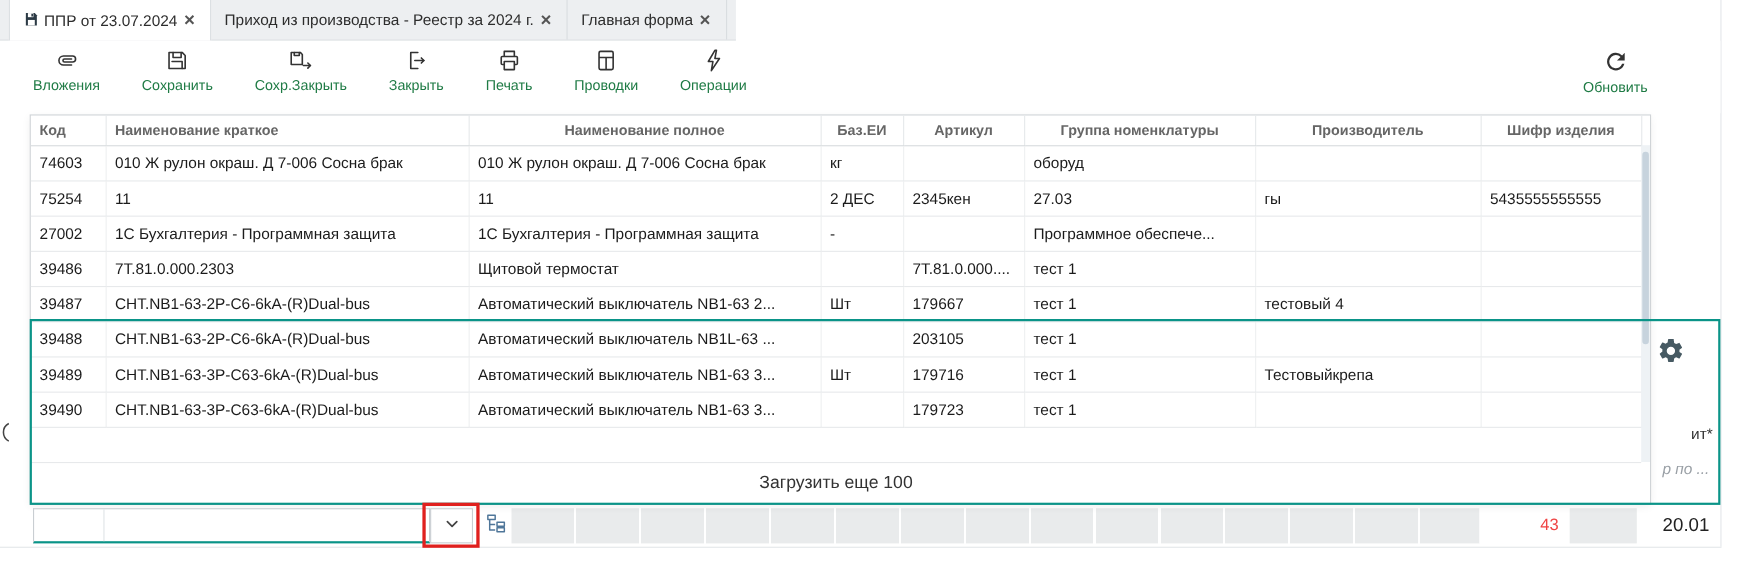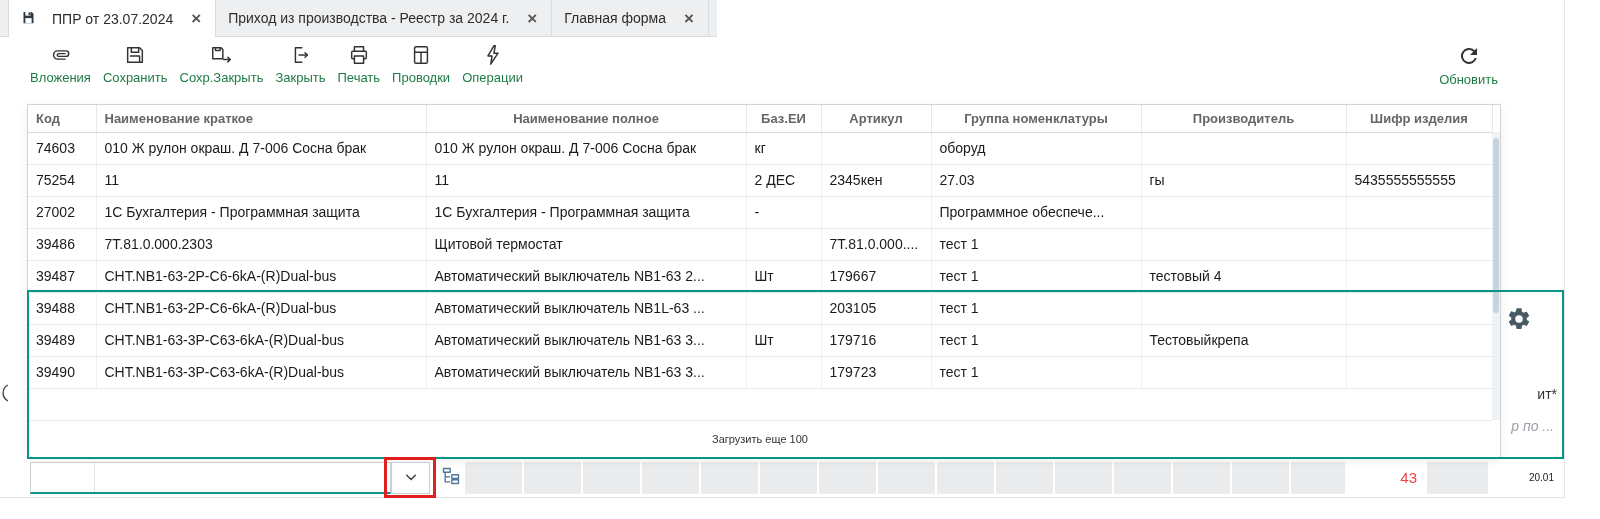--- a/index.html
+++ b/index.html
@@ -4,39 +4,39 @@
 <style>
   *{box-sizing:border-box;margin:0;padding:0}
   html,body{background:#fff}
   body{font-family:"Liberation Sans",sans-serif}
   .screen{position:relative;width:1600px;height:519px;background:#fff;overflow:hidden}
   .edge-r{position:absolute;left:1564px;top:0;width:1px;height:497px;background:#e3e6e9}
   .edge-b{position:absolute;left:0;top:497px;width:1565px;height:1px;background:#e3e6e9}
 
   
   .tabbar{position:absolute;left:0;top:0;height:37px;display:flex;align-items:stretch;background:#edeff1;border-bottom:1px solid #d9dde0;padding-left:8px;padding-right:8px}
-  .tab{display:flex;align-items:center;gap:16px;padding:0 12px;font-size:14px;color:#2d2d2d;border-right:1px solid #d9dde0;cursor:pointer;white-space:nowrap}
+  .tab{display:flex;align-items:center;gap:4px;padding:0 12px;font-size:14px;color:#2d2d2d;border-right:1px solid #d9dde0;cursor:pointer;white-space:nowrap}
   .tab.active{background:#fff;border-left:1px solid #d9dde0;margin-bottom:-1px}
   .tab .x{font-size:17px;color:#555;line-height:1;padding:0 2px;font-weight:bold}
 
   
   .toolbar{position:absolute;left:0;top:37px;width:1564px;height:66px;background:#fff}
-  .tgroup{position:absolute;left:30px;top:7px;display:flex;gap:12px}
+  .tgroup{position:absolute;left:30px;top:7px;display:flex;gap:38px}
   .tbtn{display:flex;flex-direction:column;align-items:center;gap:4px;cursor:pointer}
   .tbtn svg{display:block}
   .tbtn .lbl{font-size:13px;color:#1f7b45;white-space:nowrap}
   .refresh{position:absolute;right:66px;top:7px}
 
   
   .popup{position:absolute;left:27px;top:104px;width:1474px;height:355px;background:#fff;border:1px solid #d0d4d7;box-shadow:0 2px 8px rgba(0,0,0,.07);z-index:2}
   table.grid{border-collapse:collapse;table-layout:fixed;width:1464px}
   .grid th{height:27px;font-weight:700;font-size:13px;color:#666;padding:0 8px;border-bottom:1px solid #d8dbde;border-right:1px solid #e5e8ea;white-space:nowrap;overflow:hidden}
   .grid th.al{text-align:left}.grid th.ac{text-align:center}
   .grid td{height:32px;font-size:14px;color:#1b1b1b;padding:0 8px;border-bottom:1px solid #e7e9eb;border-right:1px solid #eef0f1;white-space:nowrap;overflow:hidden}
-  .loadmore{position:absolute;left:0;bottom:0;width:1464px;height:38px;line-height:37px;text-align:center;font-size:11px;color:#333;border-top:1px solid #e7e9eb;cursor:pointer;background:#fff}
+  .loadmore{position:absolute;left:0;bottom:0;width:1464px;height:38px;line-height:37px;text-align:center;font-size:16px;color:#333;border-top:1px solid #e7e9eb;cursor:pointer;background:#fff}
   .sbtrack{position:absolute;right:0;top:27px;width:8px;height:288px;background:#eef2f5}
   .sbthumb{position:absolute;left:1px;top:6px;width:6px;height:175px;background:#c7d3dd;border-radius:3px;cursor:pointer}
 
   
   .teal-box{position:absolute;left:27px;top:290px;width:1537px;height:169px;border:2px solid #0a9488;z-index:6;pointer-events:none}
 
   
   .gear-btn{position:absolute;left:1506px;top:306px;width:26px;height:26px;cursor:pointer;z-index:3}
   .frag-label{position:absolute;left:1495px;top:386px;width:62px;text-align:right;font-size:14px;color:#333;z-index:3}
   .frag-ph{position:absolute;left:1488px;top:418px;width:66px;text-align:right;font-size:14px;color:#9aa0a6;font-style:italic;z-index:3}
@@ -45,21 +45,21 @@
   .filter{position:absolute;left:30px;top:462px;width:361px;height:32px;background:#fff;border:1px solid #c9ced2;border-bottom:2px solid #0a9488;display:flex;z-index:3}
   .filter input{border:none;outline:none;font:inherit;font-size:14px;height:100%;background:transparent;min-width:0}
   .filter .f1{width:64px;border-right:1px solid #e0e4e7;padding:0 6px}
   .filter .f2{flex:1;padding:0 8px}
   .dd-btn{position:absolute;left:391px;top:462px;width:39px;height:32px;background:#fff;border:1px solid #c9ced2;display:flex;align-items:center;justify-content:center;cursor:pointer;z-index:3}
   .red-box{position:absolute;left:384px;top:457px;width:52px;height:41px;border:3px solid #e0201e;z-index:10;pointer-events:none}
   .tree-btn{position:absolute;left:437px;top:464px;width:28px;height:28px;display:flex;align-items:center;justify-content:center;cursor:pointer;z-index:3}
   .fstrip{position:absolute;left:465px;top:462px;width:880px;height:32px;background:repeating-linear-gradient(to right,#e9ebec 0 57px,#ffffff 57px 59px);z-index:1}
   .fcell-43{position:absolute;left:1345px;top:462px;width:80px;height:32px;line-height:32px;text-align:right;padding-right:8px;font-size:15px;color:#ef4444;background:#fff;z-index:1}
   .fstrip2{position:absolute;left:1427px;top:462px;width:61px;height:32px;background:#e9ebec;z-index:1}
-  .fcell-2001{position:absolute;left:1490px;top:462px;width:70px;height:32px;line-height:32px;text-align:right;padding-right:6px;font-size:10px;color:#222;z-index:1}
+  .fcell-2001{position:absolute;left:1490px;top:462px;width:70px;height:32px;line-height:32px;text-align:right;padding-right:6px;font-size:17px;color:#222;z-index:1}
   .artifact{position:absolute;left:0;top:383px;z-index:1}
 </style>
 </head>
 <body>
 
 <div class="screen">
 
   <div class="edge-r"></div>
   <div class="edge-b"></div>
 

